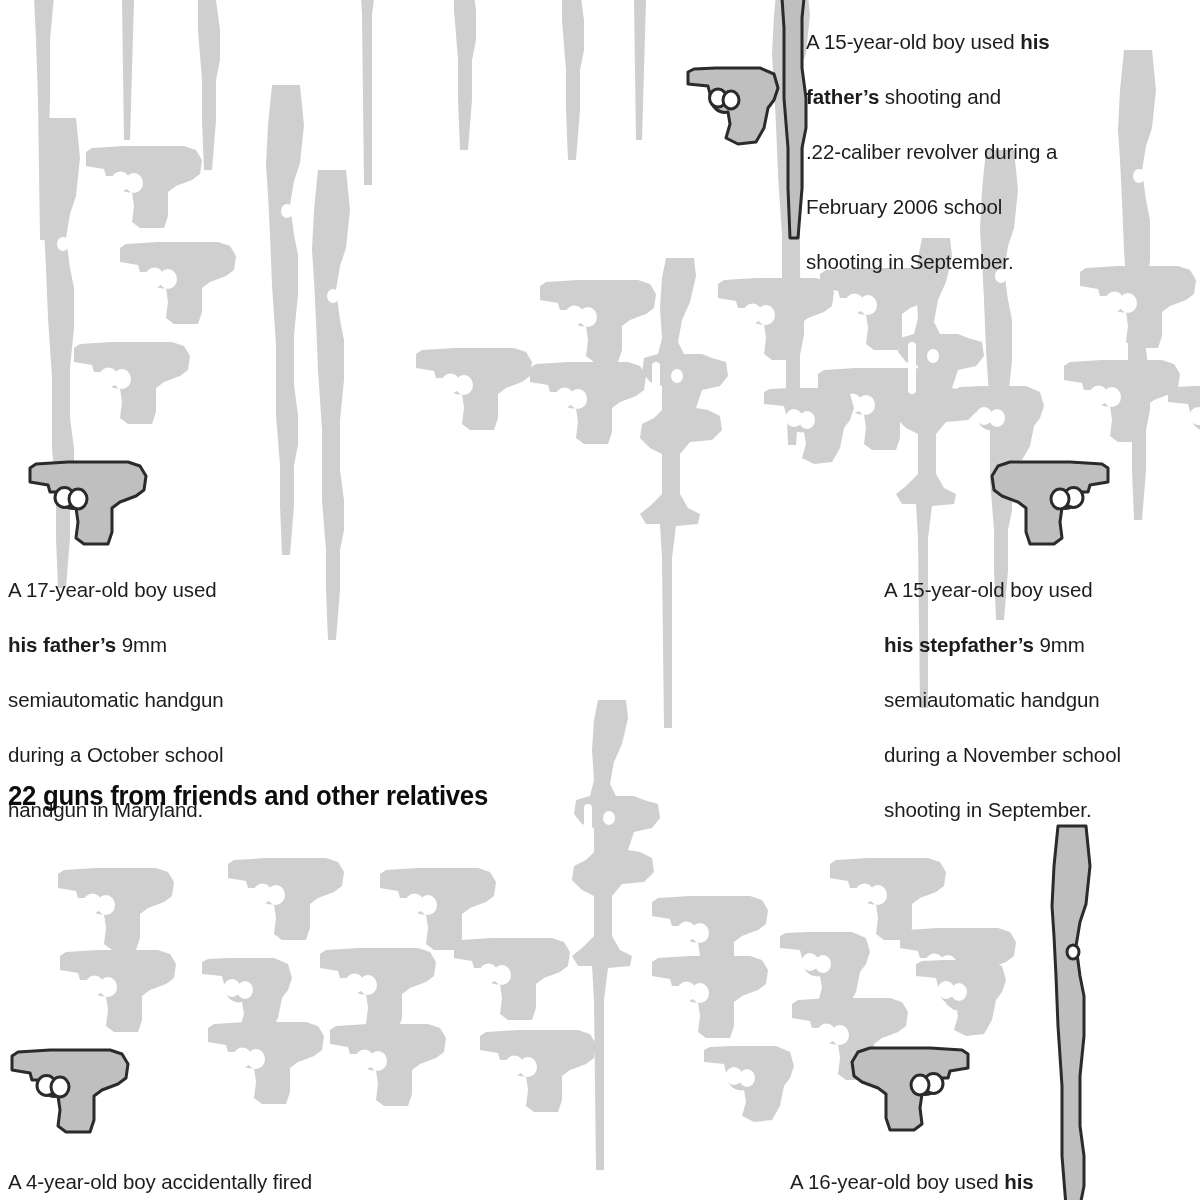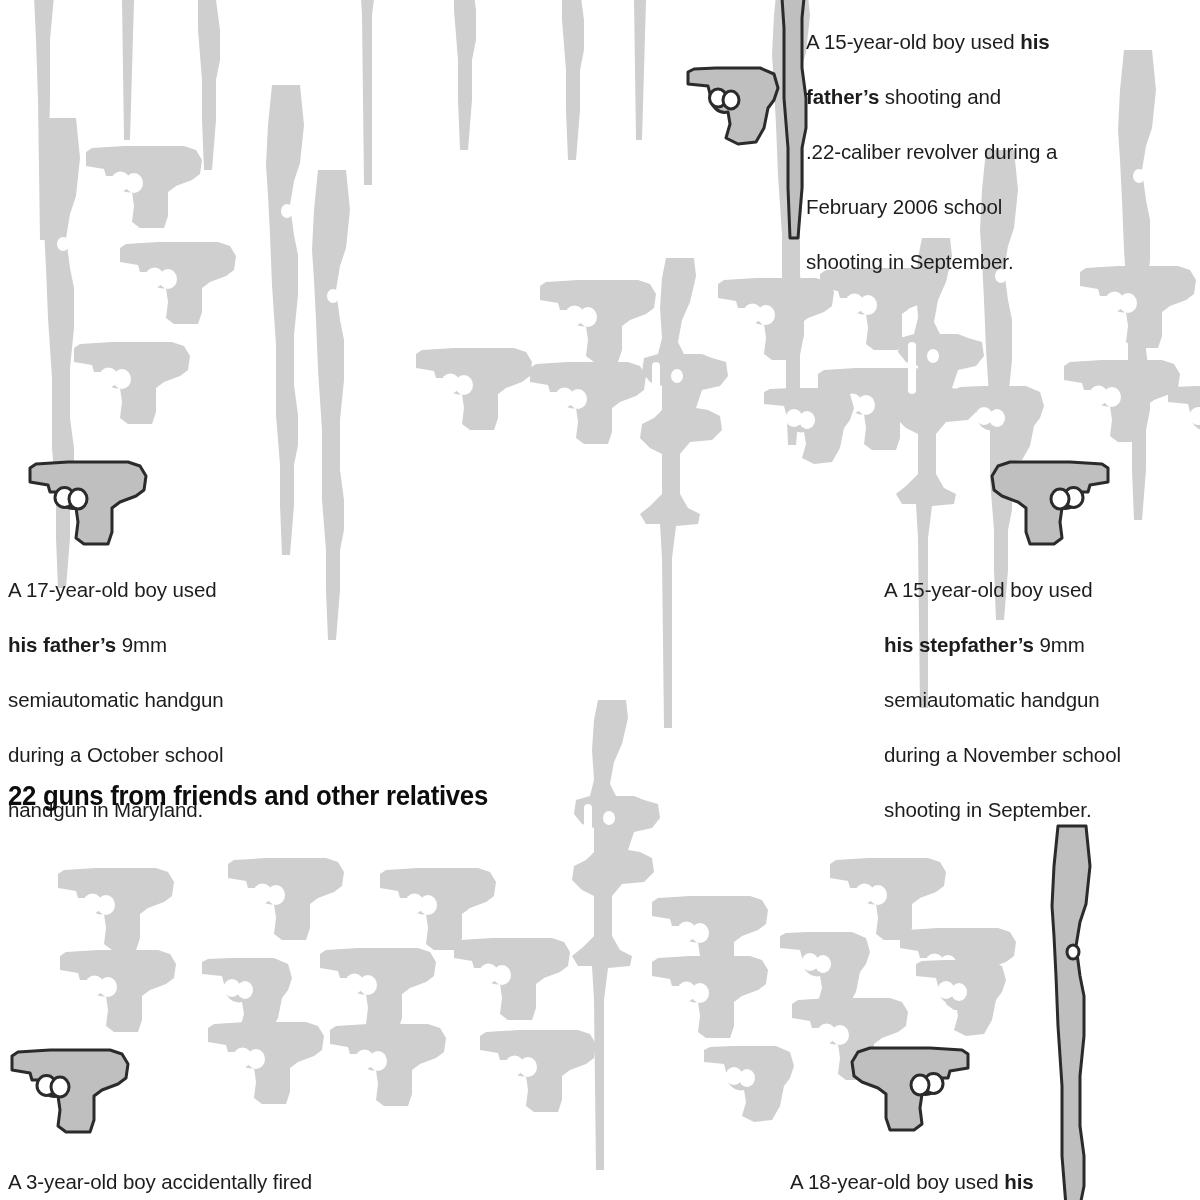--- a/index.html
+++ b/index.html
@@ -192,22 +192,22 @@
     <span>A 15-year-old boy used</span><br>
     <b>his stepfather’s</b><span> 9mm</span><br>
     <span>semiautomatic handgun</span><br>
     <span>during a November school</span><br>
     <span>shooting in September.</span>
   </div>
 
   <div class="section-title" style="left:8px;top:780px;width:900px;">22 guns from friends and other relatives</div>
 
   <div class="caption" style="left:8px;top:1140px;width:420px;">
-    <span>A 3-year-old boy accidentally fired</span><br>
+    <span>A 4-year-old boy accidentally fired</span><br>
     
   </div>
 
   <div class="caption" style="left:790px;top:1140px;width:400px;">
-    <span>A 18-year-old boy used </span><b>his</b><br>
+    <span>A 16-year-old boy used </span><b>his</b><br>
     
   </div>
 
 </div>
 
 </body></html>

